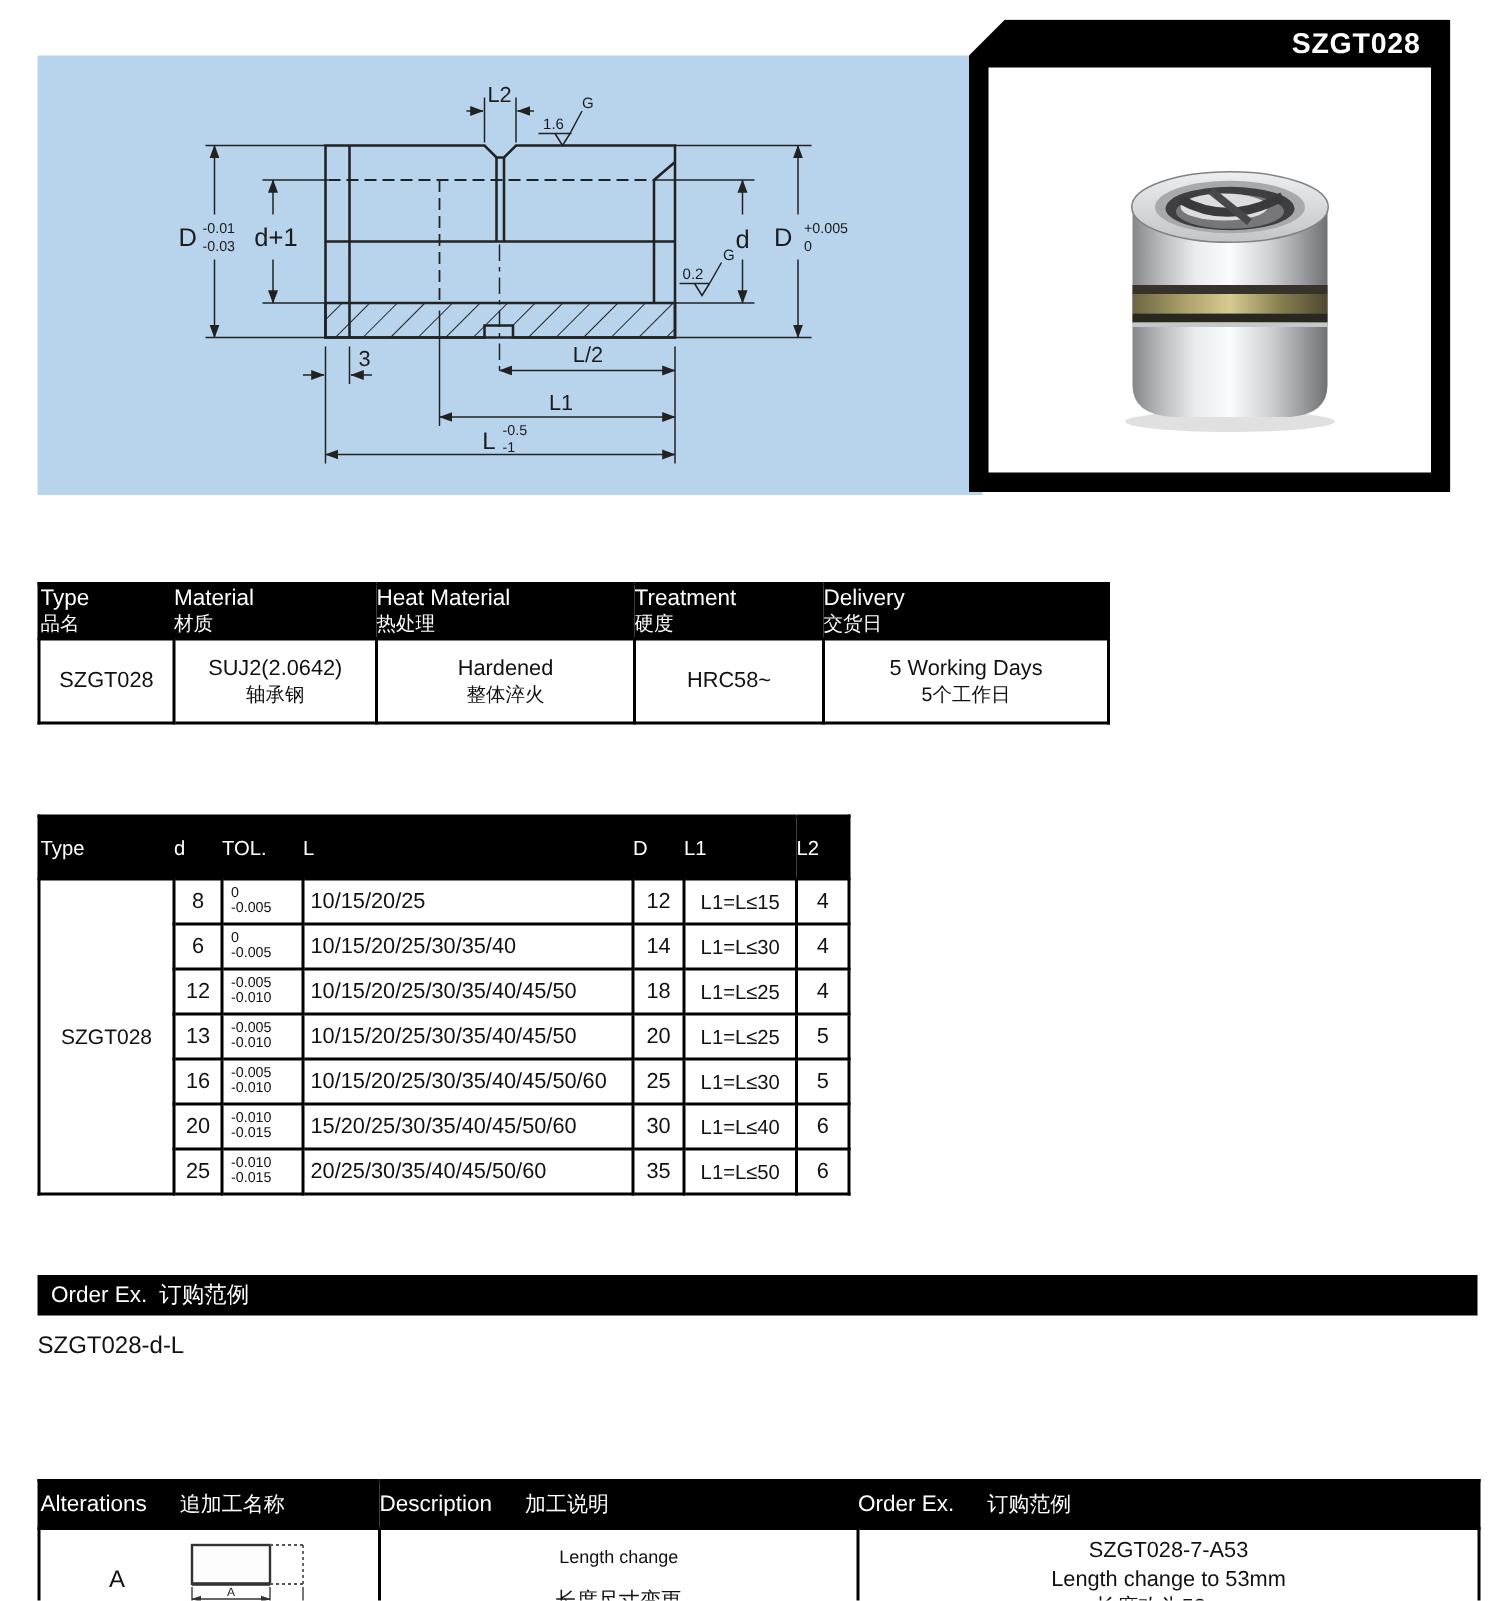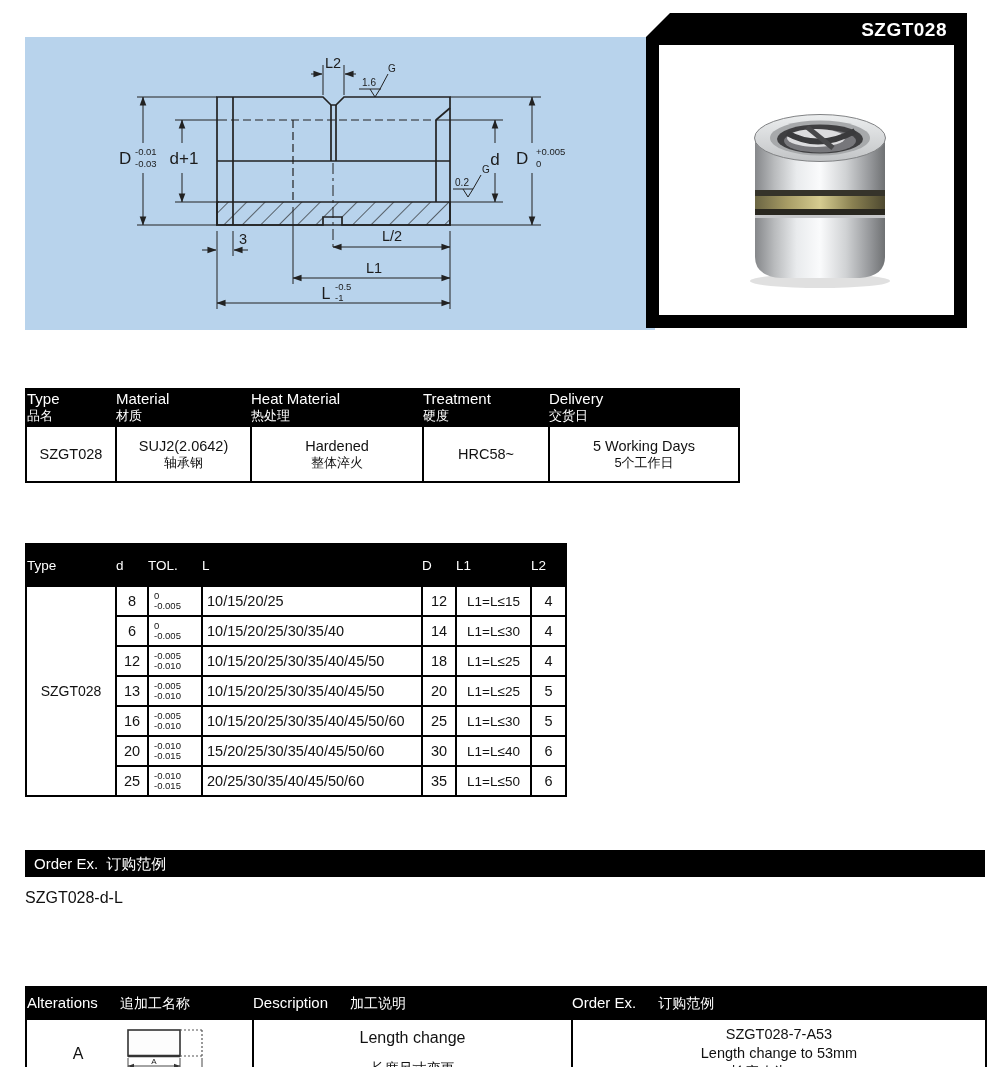--- a/index.html
+++ b/index.html
@@ -56,21 +56,21 @@
   
   .alt-table{left:25px;top:986px;}
   .alt-table th{height:30px;font-size:15px;}
   .alt-table th .zh{font-size:14px;margin-left:22px;}
   .alt-table td{height:67px;background:#c6dcf0;}
   .alt-table td.cell-alter{vertical-align:middle;}
   .alt-cell-flex{display:flex;align-items:center;}
   .alt-code{font-size:16px;margin-left:44px;width:14px;text-align:center;}
   .alt-diagram{margin-left:40px;}
   .alt-desc{text-align:left;padding-left:18px;}
-  .alt-desc .l1{font-size:16px;}
+  .alt-desc .l1{font-size:12px;}
   .alt-desc .l2{font-size:14px;margin-top:13px;}
   .alt-order{text-align:left;padding-left:18px;font-size:15px;line-height:19px;}
   .tt{display:block;}
 </style>
 </head>
 <body>
 
 <div class="abs panel">
 <svg viewBox="0 0 630 293" width="630" height="293">
   <defs>

